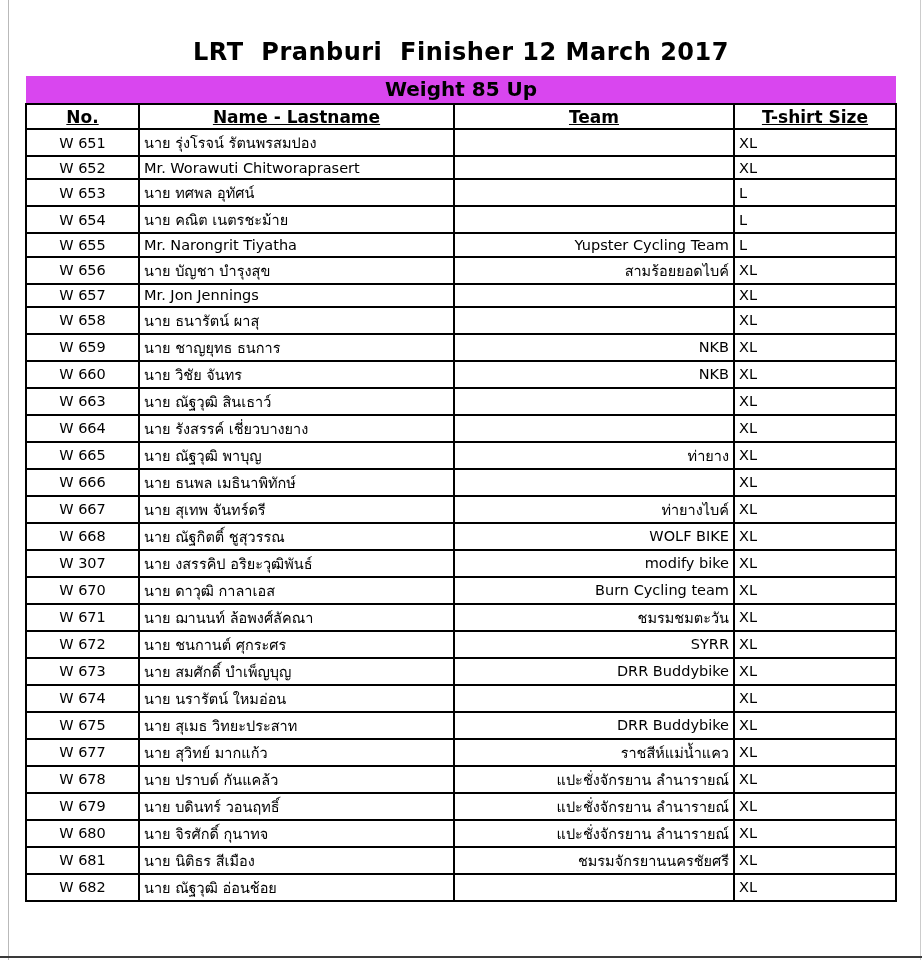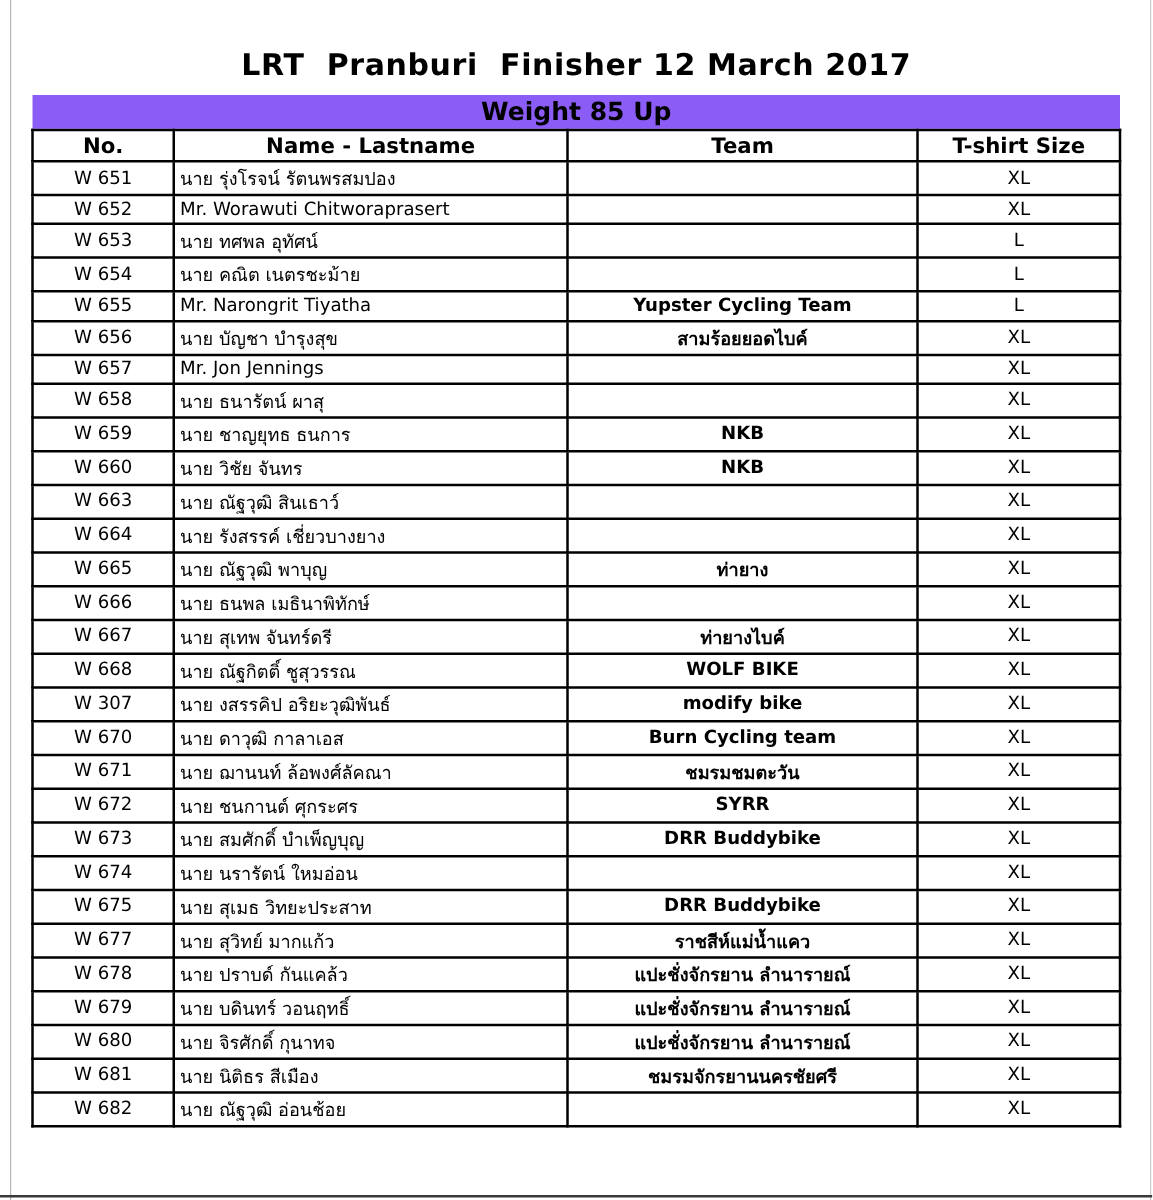--- a/index.html
+++ b/index.html
@@ -64,48 +64,49 @@
     border: 2px solid #000000;
     overflow: hidden;
     white-space: nowrap;
   }
   table.roster th {
     height: 23px;
     font-size: 17px;
     font-weight: bold;
     text-align: center;
     padding: 0 2px;
+    text-decoration: underline;
   }
   table.roster td {
     height: 19.3px;
     font-size: 14.5px;
     padding: 1px 4px;
     color: #000000;
   }
   col.c-no { width: 113px; }
   col.c-name { width: 315px; }
   col.c-team { width: 280px; }
   col.c-size { width: 162px; }
   td.cell-no { text-align: center; }
   td.cell-name { text-align: left; }
-  td.cell-team { text-align: center; font-weight: bold; }
-  td.cell-size { text-align: center; }
+  td.cell-team { text-align: right; }
+  td.cell-size { text-align: left; }
 </style>
 </head>
 <body>
 
 <div class="page">
 
   <div class="edge-left"></div>
   <div class="edge-right"></div>
   <div class="edge-bottom"></div>
 
   <h1 class="doc-title">LRT  Pranburi  Finisher 12 March 2017</h1>
 
-  <div class="category-band" style="background: #8b5cf6;">Weight 85 Up</div>
+  <div class="category-band" style="background: #d946ef;">Weight 85 Up</div>
 
   <table class="roster">
     <colgroup>
       <col class="c-no">
         <col class="c-name">
         <col class="c-team">
         <col class="c-size">
     </colgroup>
     <thead>
       <tr>

